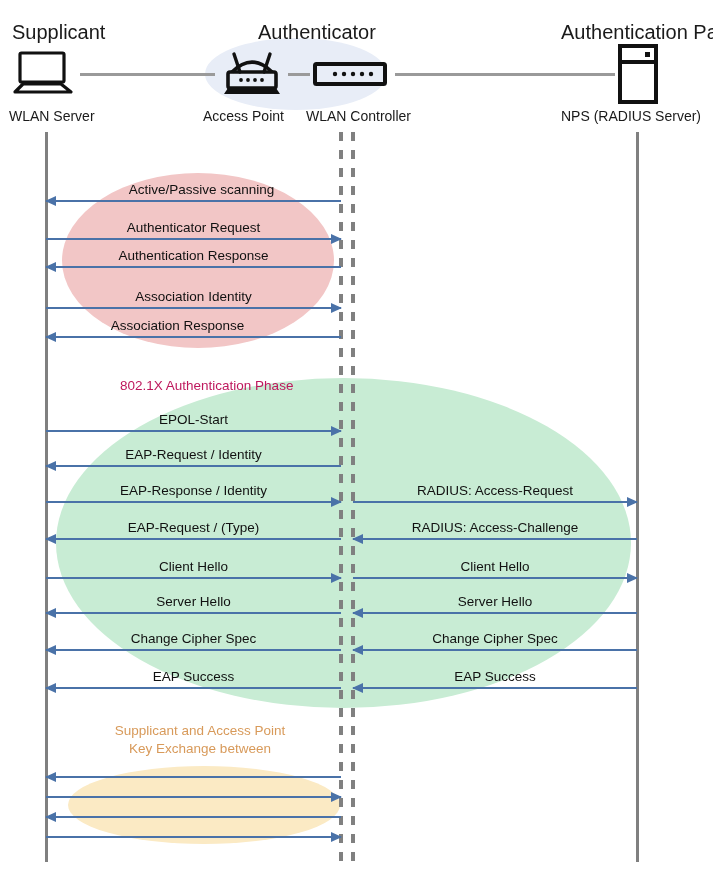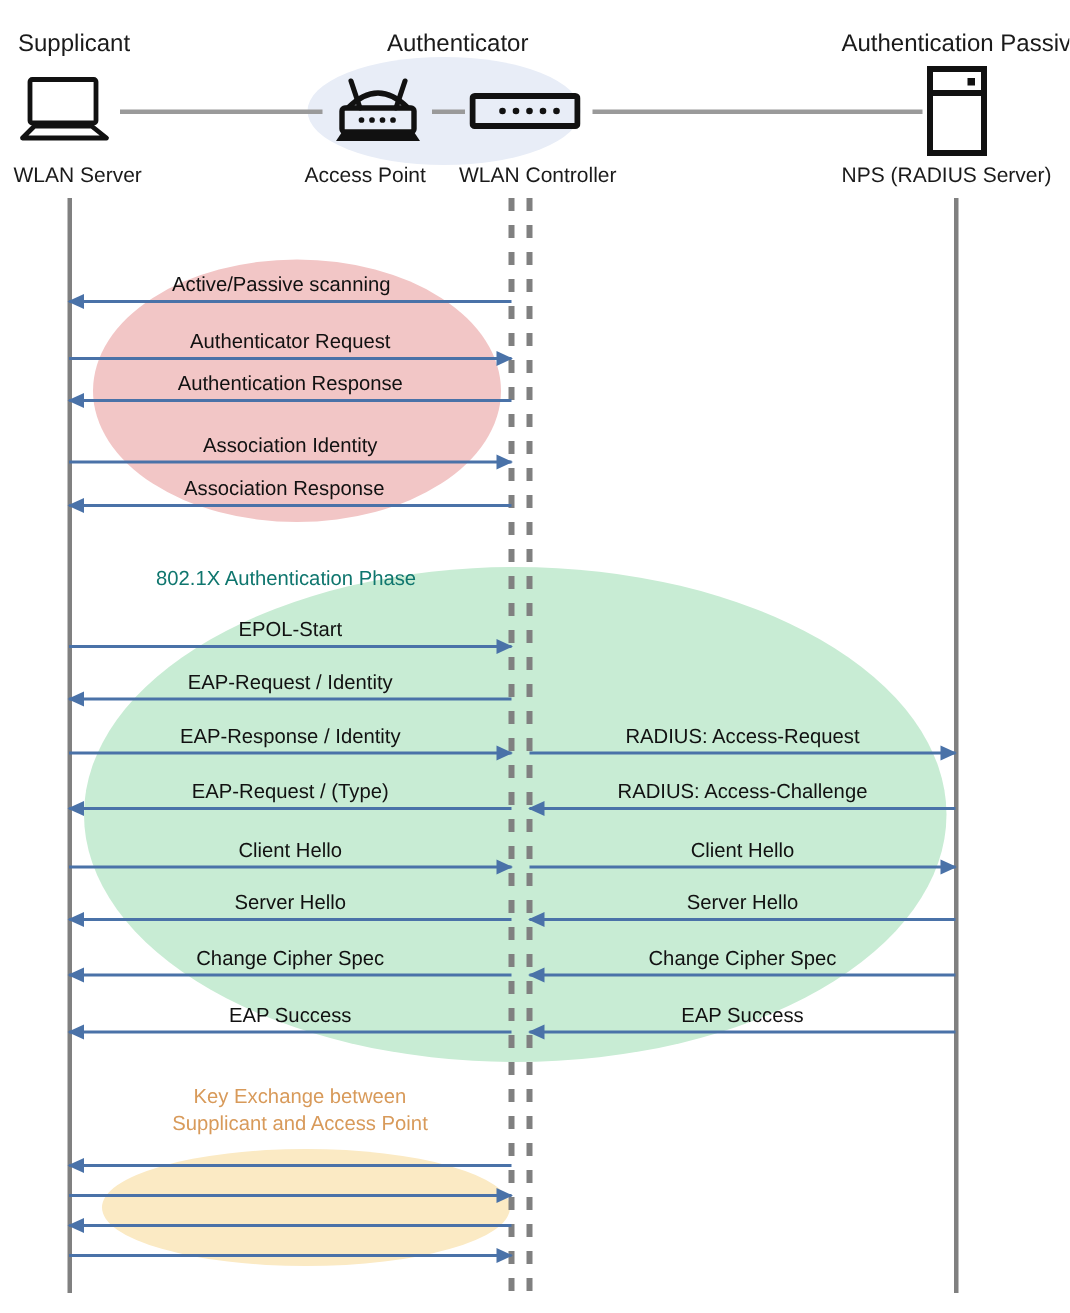--- a/index.html
+++ b/index.html
@@ -11,21 +11,21 @@
     position:relative;
     width:713px;
     height:875px;
     overflow:hidden;
     background:#ffffff;
   }
 
   
   .role-label{
     position:absolute;
-    font-size:16px;
+    font-size:20px;
     color:#1a1a1a;
     white-space:nowrap;
     text-align:center;
     line-height:1;
   }
   .node-label{
     position:absolute;
     font-size:14px;
     color:#1a1a1a;
     white-space:nowrap;
@@ -178,52 +178,52 @@
   <div class="node-label" style="left:9px;top:109px;">WLAN Server</div>
   <div class="node-label" style="left:203px;top:109px;">Access Point</div>
   <div class="node-label" style="left:306px;top:109px;">WLAN Controller</div>
   <div class="node-label" style="left:561px;top:109px;">NPS (RADIUS Server)</div>
 
   <div class="lifeline" style="left:45px;top:132px;height:730px;"></div>
   <div class="lifeline-dashed" style="left:339px;top:132px;height:730px;"></div>
   <div class="lifeline-dashed" style="left:351px;top:132px;height:730px;"></div>
   <div class="lifeline" style="left:636px;top:132px;height:730px;"></div>
 
-  <div class="phase-title" style="left:104px;top:377px;color:#0f766e;">802.1X Authentication Phase</div>
+  <div class="phase-title" style="left:120px;top:377px;color:#be185d;">802.1X Authentication Phase</div>
   <div class="phase-title" style="left:100px;top:722px;color:#d89a5a;width:200px;">
+    <div>Supplicant and Access Point</div>
     <div>Key Exchange between</div>
-    <div>Supplicant and Access Point</div>
   </div>
 
   <div id="msg-layer">
       <div class="msg" style="left: 46px; top: 200px; width: 295px; height: 2px;">
         <div class="msg-line" style="width: 295px;"></div>
         <div class="msg-head head-left"></div>
       </div>
-      <div class="msg-text" style="left: 40px; width: 295px; top: 183px;">Active/Passive scanning</div>
+      <div class="msg-text" style="left: 54px; width: 295px; top: 183px;">Active/Passive scanning</div>
       <div class="msg" style="left: 46px; top: 238px; width: 295px; height: 2px;">
         <div class="msg-line" style="width: 295px;"></div>
         <div class="msg-head head-right"></div>
       </div>
       <div class="msg-text" style="left: 46px; width: 295px; top: 221px;">Authenticator Request</div>
       <div class="msg" style="left: 46px; top: 266px; width: 295px; height: 2px;">
         <div class="msg-line" style="width: 295px;"></div>
         <div class="msg-head head-left"></div>
       </div>
       <div class="msg-text" style="left: 46px; width: 295px; top: 249px;">Authentication Response</div>
       <div class="msg" style="left: 46px; top: 307px; width: 295px; height: 2px;">
         <div class="msg-line" style="width: 295px;"></div>
         <div class="msg-head head-right"></div>
       </div>
       <div class="msg-text" style="left: 46px; width: 295px; top: 290px;">Association Identity</div>
       <div class="msg" style="left: 46px; top: 336px; width: 295px; height: 2px;">
         <div class="msg-line" style="width: 295px;"></div>
         <div class="msg-head head-left"></div>
       </div>
-      <div class="msg-text" style="left: 42px; width: 295px; top: 319px;">Association Response</div>
+      <div class="msg-text" style="left: 30px; width: 295px; top: 319px;">Association Response</div>
       <div class="msg" style="left: 46px; top: 430px; width: 295px; height: 2px;">
         <div class="msg-line" style="width: 295px;"></div>
         <div class="msg-head head-right"></div>
       </div>
       <div class="msg-text" style="left: 46px; width: 295px; top: 413px;">EPOL-Start</div>
       <div class="msg" style="left: 46px; top: 465px; width: 295px; height: 2px;">
         <div class="msg-line" style="width: 295px;"></div>
         <div class="msg-head head-left"></div>
       </div>
       <div class="msg-text" style="left: 46px; width: 295px; top: 448px;">EAP-Request / Identity</div>

